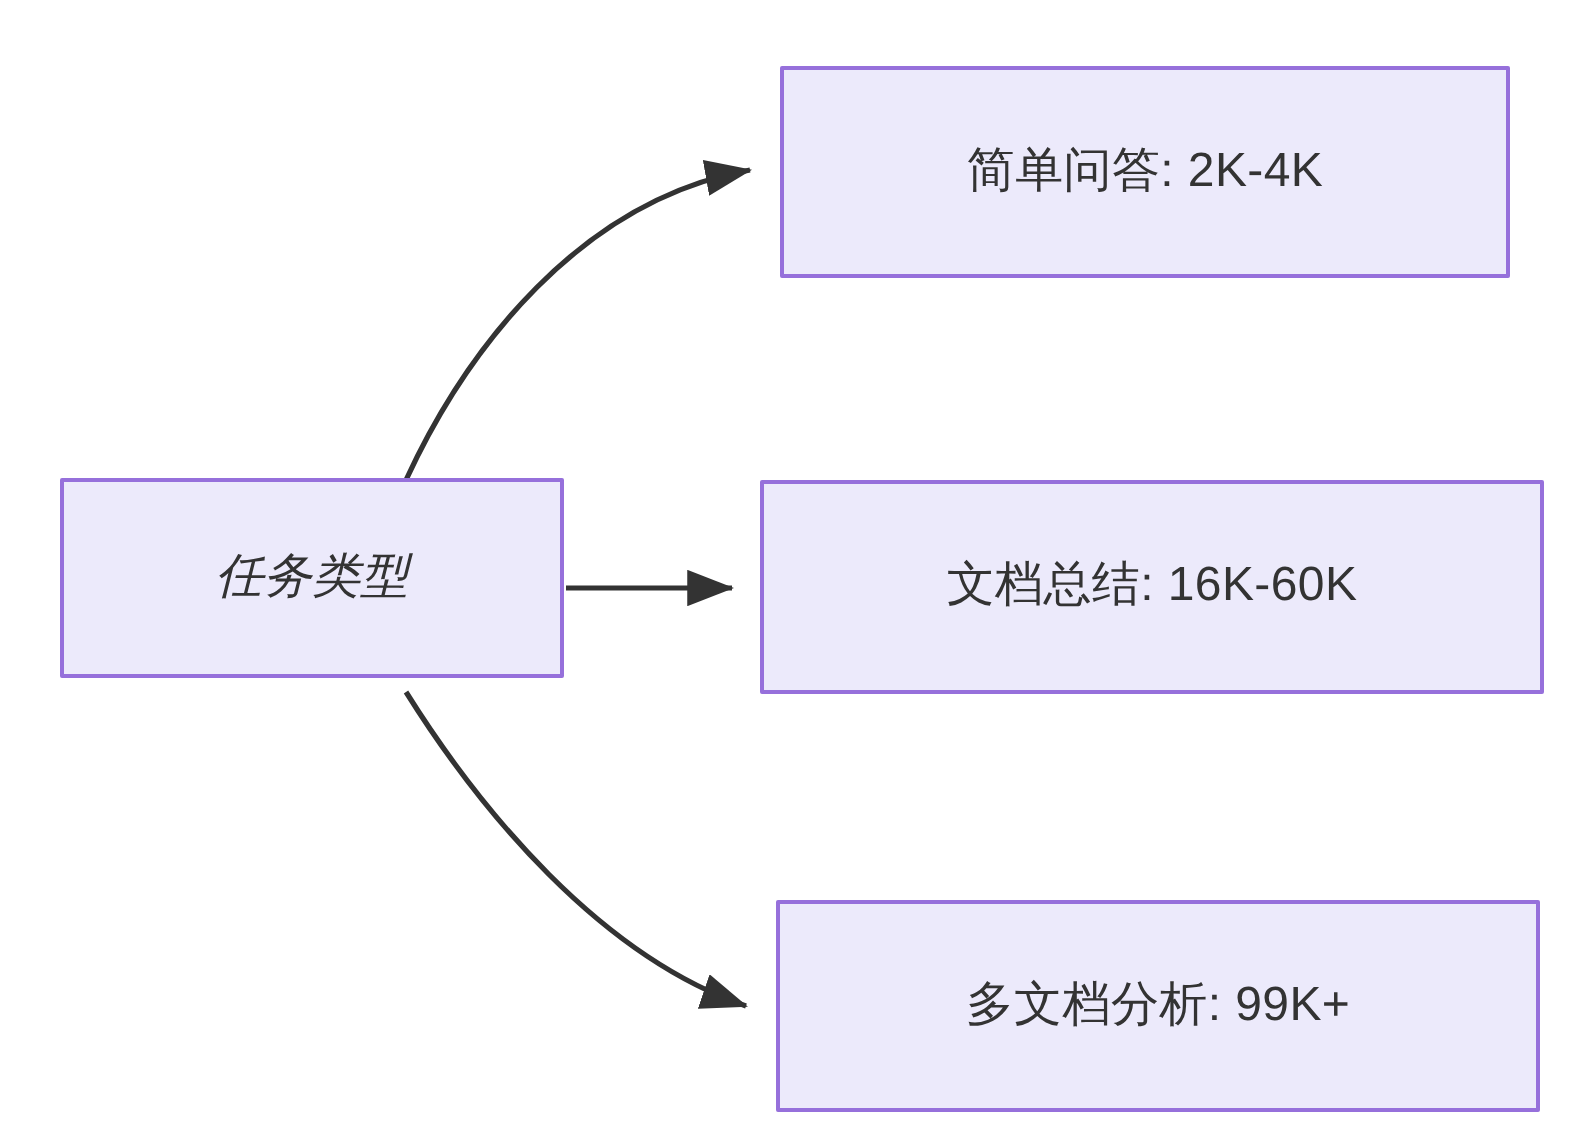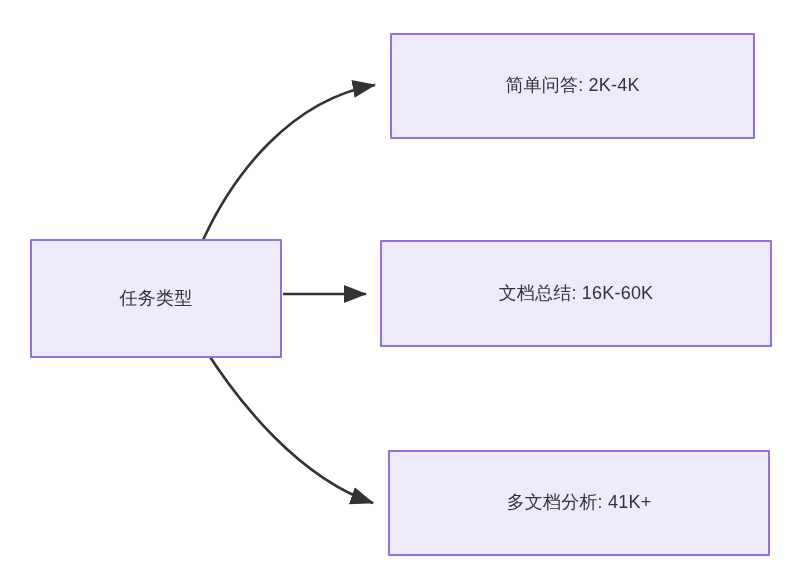--- a/index.html
+++ b/index.html
@@ -28,30 +28,31 @@
     box-sizing: border-box;
     background: #ECEAFB;
     border: 2.5px solid #9670DB;
     border-radius: 1px;
     display: flex;
     align-items: center;
     justify-content: center;
   }
   .node-label {
     color: #333333;
-    font-size: 18px;
+    font-size: 24px;
     line-height: 1.2;
     letter-spacing: 0.2px;
     white-space: nowrap;
   }
   #node-source {
     left: 30px;
     top: 239px;
     width: 252px;
-    height: 119px;
+    height: 100px;
+    font-style: italic;
   }
   #node-task-1 {
     left: 390px;
     top: 33px;
     width: 365px;
     height: 106px;
   }
   #node-task-2 {
     left: 380px;
     top: 240px;
@@ -90,16 +91,16 @@
 
   <div class="node" id="node-task-1">
     <span class="node-label">简单问答: 2K-4K</span>
   </div>
 
   <div class="node" id="node-task-2">
     <span class="node-label">文档总结: 16K-60K</span>
   </div>
 
   <div class="node" id="node-task-3">
-    <span class="node-label">多文档分析: 41K+</span>
+    <span class="node-label">多文档分析: 99K+</span>
   </div>
 
 </div>
 
 </body></html>

